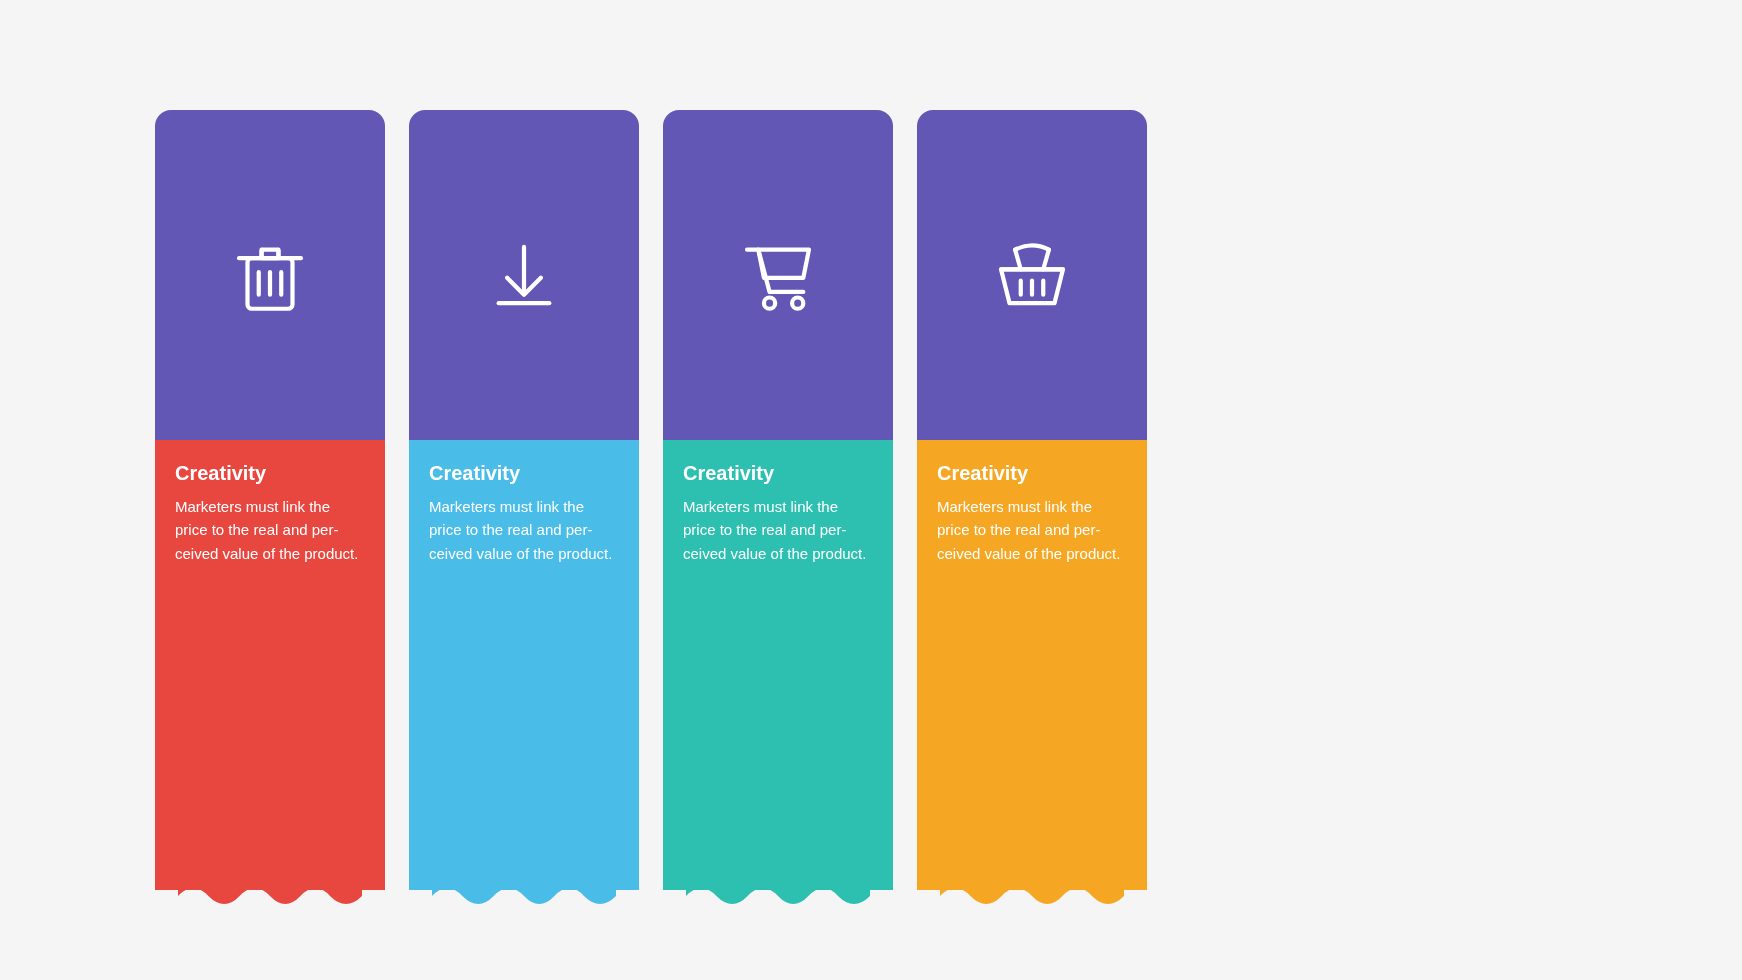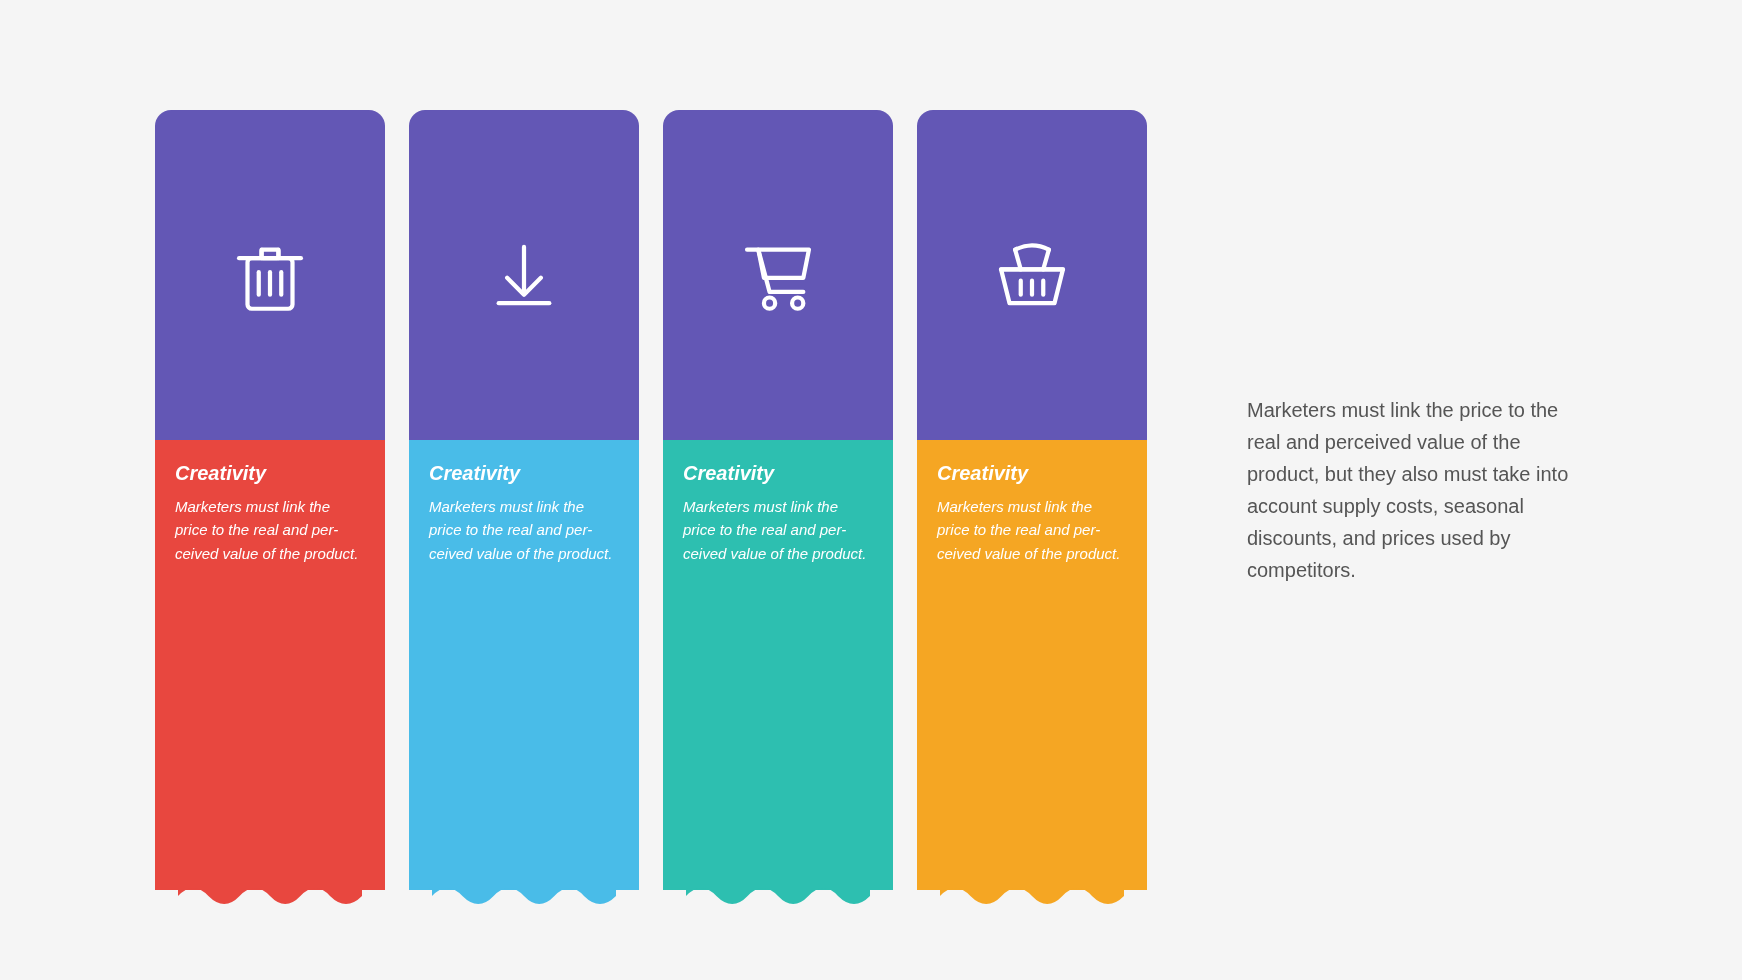--- a/index.html
+++ b/index.html
@@ -20,21 +20,20 @@
       width: 100%;
       height: 100%;
       padding: 40px 60px;
       gap: 60px;
     }
     .cards-section {
       display: flex;
       gap: 24px;
       align-items: flex-start;
       height: 760px;
-      font-style: italic;
     }
 
     
     .text-section {
       width: 380px;
       padding-left: 40px;
     }
     .banner-title {
       font-size: 62px;
       font-weight: 900;
@@ -132,15 +131,14 @@
         <div style="background: rgb(245, 166, 35); padding: 22px 20px 20px; display: flex; flex-direction: column; gap: 10px; flex: 1 1 0%; position: relative; overflow: visible;">
           <div style="font-weight: 700; font-size: 20px; color: rgb(255, 255, 255); font-family: Arial, sans-serif;">Creativity</div>
           <div style="font-size: 15px; color: rgb(255, 255, 255); line-height: 1.55; font-family: Arial, sans-serif;">Marketers must link the price to the real and per-ceived value of the product.</div>
           <svg viewBox="0 0 230 60" style="position: absolute; bottom: -38px; left: 0px; width: 100%; height: 48px;">
             <path d="M0,0 L230,0 L230,20 Q210,40 190,20 Q172,0 153,20 Q134,40 115,20 Q96,0 77,20 Q58,40 38,20 Q19,0 0,20 Z" fill="#f5a623"></path>
           </svg>
         </div>
       </div>
     </div>
   <div class="text-section">
-    <p class="banner-desc">Marketers must link the price to the real and perceived value of the product, but they also must take into account supply costs, seasonal discounts, and prices used by competitors.</p>
   </div>
 </div>
 
 </body></html>

